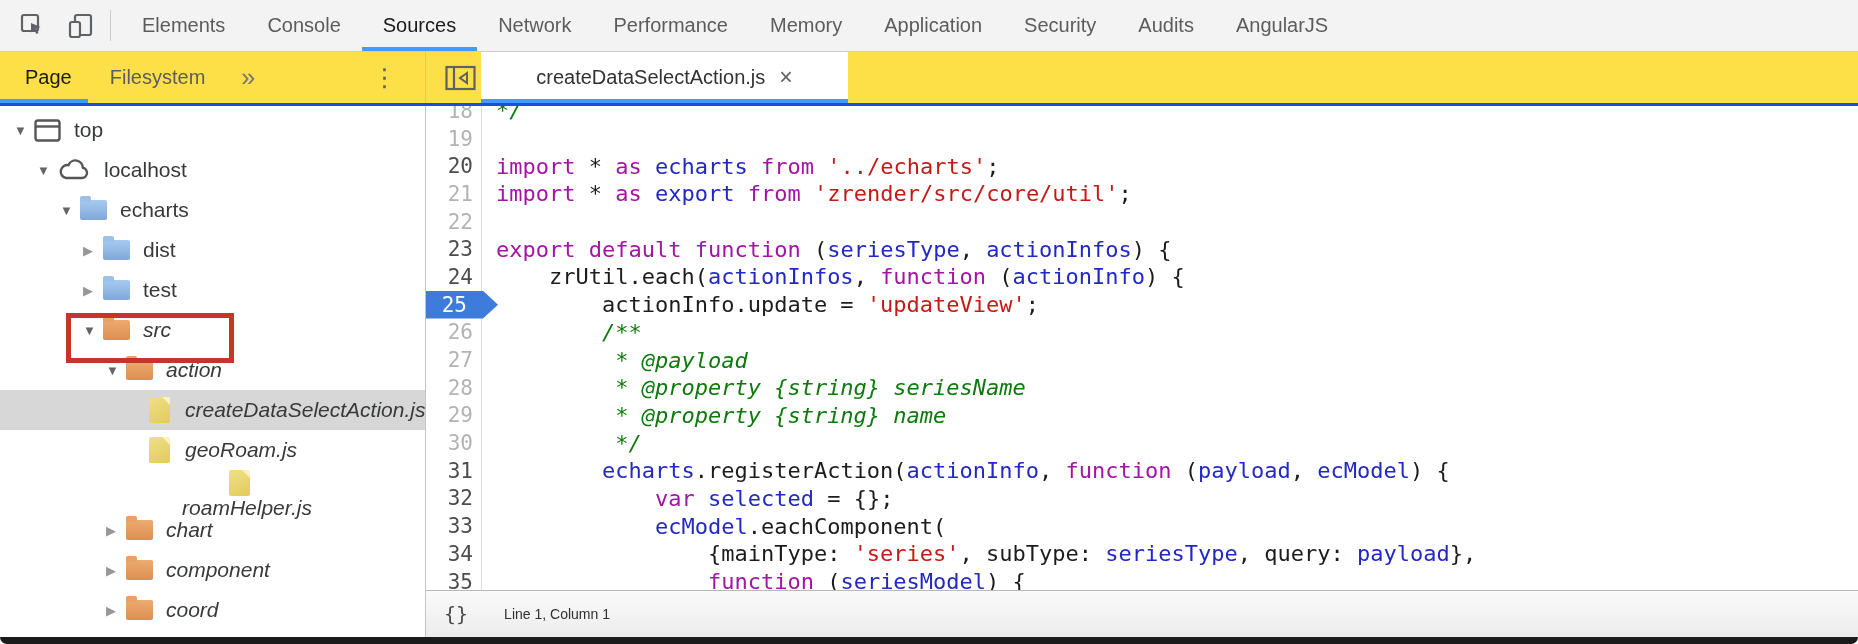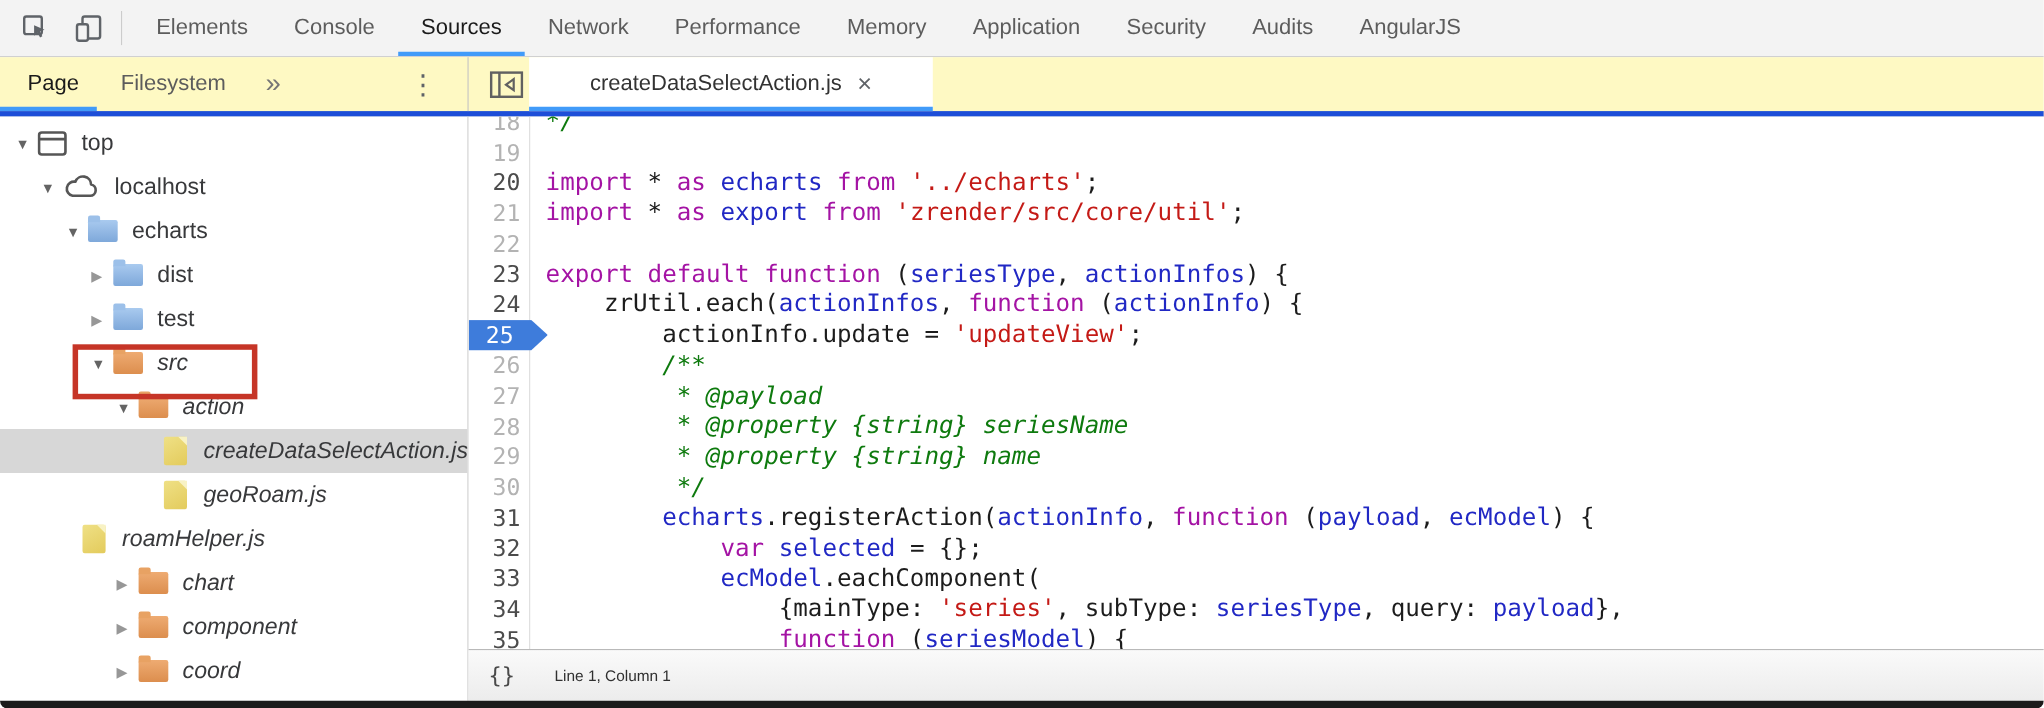--- a/index.html
+++ b/index.html
@@ -14,21 +14,21 @@
   
   .toolbar{height:52px;background:#f3f3f3;border-bottom:1px solid #ccc;display:flex;align-items:stretch;flex:none}
   .toolbar-icons{display:flex;align-items:center;padding-left:16px;gap:14px}
   .tool-btn{width:34px;height:34px;display:flex;align-items:center;justify-content:center;cursor:pointer}
   .toolbar-sep{width:1px;background:#ccc;margin:10px 10px 10px 12px}
   .toolbar-tabs{display:flex;align-items:stretch}
   .main-tab{display:flex;align-items:center;padding:0 21px;font-size:20px;color:#5c5c5c;cursor:pointer;position:relative}
   .main-tab.selected{color:#1a1a1a;font-weight:normal;box-shadow:inset 0 -4px 0 var(--accent)}
 
   
-  .subbar{height:54px;border-bottom:5px solid #1d4ed8;display:flex;flex:none;background:#fef9c3}
+  .subbar{height:54px;border-bottom:3px solid #1d4ed8;display:flex;flex:none;background:#fde047}
   .nav-header{width:426px;flex:none;border-right:1px solid #c4c4c4;display:flex;align-items:stretch}
   .nav-tab{display:flex;align-items:center;font-size:20px;color:#5c5c5c;cursor:pointer}
   .nav-tab.selected{color:#1a1a1a;box-shadow:inset 0 -4px 0 var(--accent)}
   .nav-tab.first{padding:0 16px 0 25px}
   .nav-tab + .nav-tab{padding:0 10px;margin-left:12px}
   .nav-chevron{display:flex;align-items:center;margin-left:26px;font-size:25px;color:#767676;cursor:pointer}
   .nav-menu{display:flex;align-items:center;margin-left:auto;margin-right:28px;font-size:25px;color:#5f6368;cursor:pointer}
   .tabbar{flex:1;display:flex;align-items:stretch}
   .collapse-btn{display:flex;align-items:center;margin-left:19px;cursor:pointer}
   .file-tab{margin-left:5px;width:367px;background:#fff;display:flex;align-items:center;justify-content:center;
@@ -195,21 +195,21 @@
         <div class="trow sel italic" style="padding-left: 129px;">
           <span class="exp"></span>
           <span class="ticon icon-file"></span>
           <span class="tlabel">createDataSelectAction.js</span>
         </div>
         <div class="trow italic" style="padding-left: 129px;">
           <span class="exp"></span>
           <span class="ticon icon-file"></span>
           <span class="tlabel">geoRoam.js</span>
         </div>
-        <div class="trow italic" style="padding-left: 55px;">
+        <div class="trow italic" style="padding-left: 69px; flex-direction: column;">
           <span class="exp"></span>
           <span class="ticon icon-file"></span>
           <span class="tlabel">roamHelper.js</span>
         </div>
         <div class="trow italic" style="padding-left: 106px;">
           <span class="exp closed">▶</span>
           <span class="ticon icon-folder folder-orange"></span>
           <span class="tlabel">chart</span>
         </div>
         <div class="trow italic" style="padding-left: 106px;">

